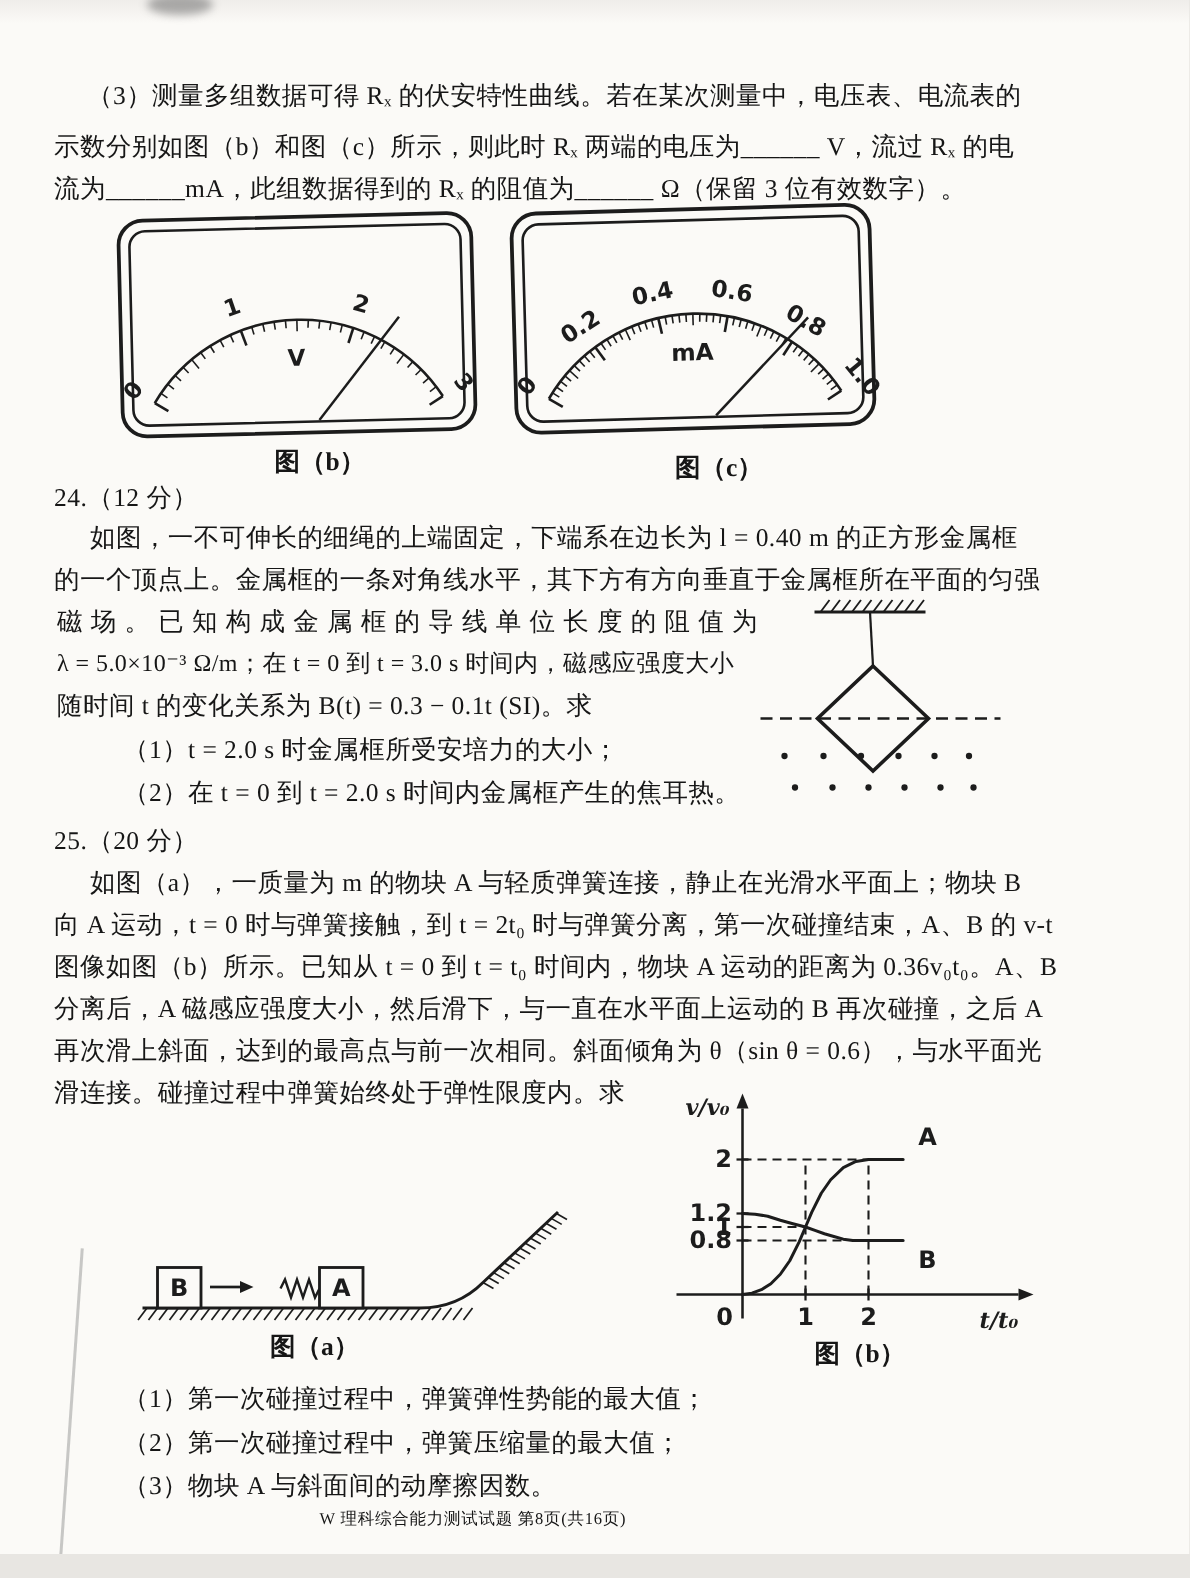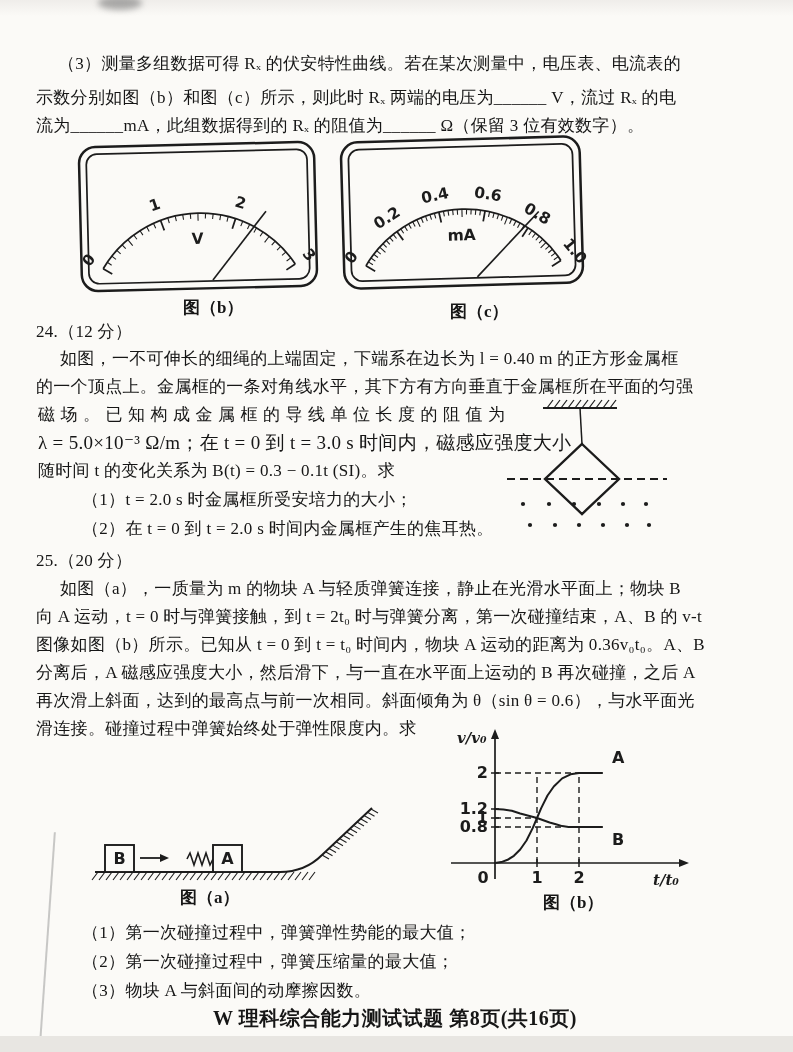--- a/index.html
+++ b/index.html
@@ -5,21 +5,21 @@
   html,body{margin:0;padding:0;background:#e8e6e2;}
   .page{
     position:relative; width:793px; height:1036px; overflow:hidden;
     background:linear-gradient(#efedea 0px,#fbfaf7 16px,#fbfaf7 100%);
     font-family:"Liberation Serif","DejaVu Serif",serif;
     color:#161616;
   }
   .tl{position:absolute; white-space:nowrap; font-size:17px; line-height:24px; font-weight:500; letter-spacing:0.3px;}
   .tl.spread{letter-spacing:5.5px;}
   .caption{position:absolute; white-space:nowrap; font-size:17px; font-weight:600;}
-  .footer{position:absolute; white-space:nowrap; font-size:20px; font-weight:700; letter-spacing:0.5px;text-align:center;}
+  .footer{position:absolute; white-space:nowrap; font-size:11px; font-weight:400; letter-spacing:0.5px;text-align:center;}
   svg{position:absolute; overflow:visible;}
   .smudge{position:absolute; background:#6d6d6d; filter:blur(3px); opacity:.55; border-radius:50%;}
   .scanline{position:absolute; width:1.5px; background:#9d9d9d; opacity:.55; transform:rotate(4deg);}
 </style>
 </head>
 <body>
 
 <div class="page">
 
   <div class="smudge" style="left:98px;top:-4px;width:44px;height:14px;"></div>
@@ -136,21 +136,21 @@
       <text x="239.48649298111752" y="125.46089932851734" text-anchor="middle" font-size="16" font-weight="600" fill="#1c1c1c" font-family="&quot;DejaVu Sans&quot;,sans-serif" transform="rotate(52.2 239.48649298111752 120.46089932851734)">1.0</text>
       <line x1="139" y1="144" x2="203.7584723404516" y2="78.68140913954886" stroke="#1c1c1c" stroke-width="1.7"></line>
       <text x="124" y="106" text-anchor="middle" font-size="16" font-weight="600" fill="#1c1c1c" font-family="&quot;DejaVu Sans&quot;,sans-serif">mA</text>
     </svg>
   <div class="caption" style="left:450px;top:300px;">图（c）</div>
 
   <div class="tl" style="left:36px;top:320px;">24.（12 分）</div>
   <div class="tl" style="left:60px;top:347px;">如图，一不可伸长的细绳的上端固定，下端系在边长为 l = 0.40 m 的正方形金属框</div>
   <div class="tl" style="left:36px;top:375px;">的一个顶点上。金属框的一条对角线水平，其下方有方向垂直于金属框所在平面的匀强</div>
   <div class="tl spread" style="left:38px;top:403px;">磁场。已知构成金属框的导线单位长度的阻值为</div>
-  <div class="tl" style="left:38px;top:431px;font-size:19px;">λ = 5.0×10⁻³ Ω/m；在 t = 0 到 t = 3.0 s 时间内，磁感应强度大小</div>
+  <div class="tl" style="left:38px;top:431px;font-size:16px;">λ = 5.0×10⁻³ Ω/m；在 t = 0 到 t = 3.0 s 时间内，磁感应强度大小</div>
   <div class="tl" style="left:38px;top:459px;">随时间 t 的变化关系为 B(t) = 0.3 − 0.1t (SI)。求</div>
   <div class="tl" style="left:82px;top:488px;">（1）t = 2.0 s 时金属框所受安培力的大小；</div>
   <div class="tl" style="left:82px;top:517px;">（2）在 t = 0 到 t = 2.0 s 时间内金属框产生的焦耳热。</div>
 
   <svg id="diamond-fig" style="left:495px;top:392px;" width="230" height="155" viewBox="0 0 230 155">
       <line x1="48" y1="16" x2="122" y2="16" stroke="#1c1c1c" stroke-width="2"></line>
       <line x1="52" y1="16" x2="58" y2="8" stroke="#1c1c1c" stroke-width="1.2"></line>
       <line x1="59" y1="16" x2="65" y2="8" stroke="#1c1c1c" stroke-width="1.2"></line>
       <line x1="66" y1="16" x2="72" y2="8" stroke="#1c1c1c" stroke-width="1.2"></line>
       <line x1="73" y1="16" x2="79" y2="8" stroke="#1c1c1c" stroke-width="1.2"></line>

